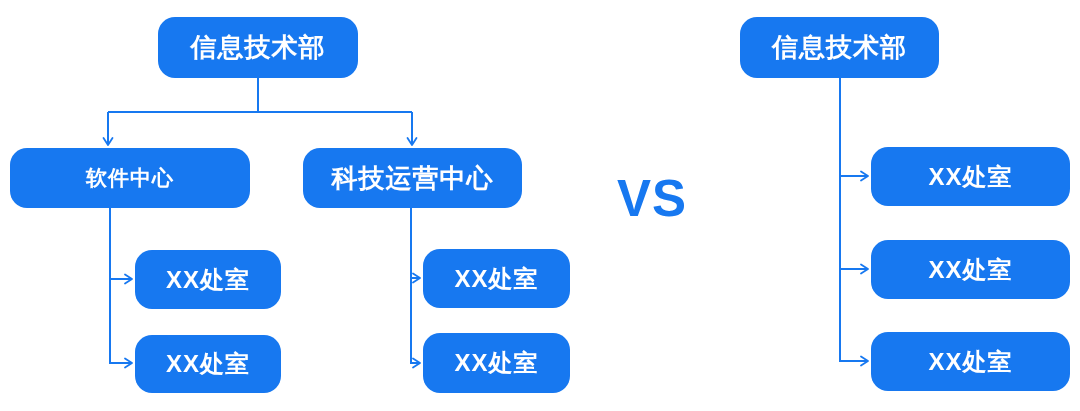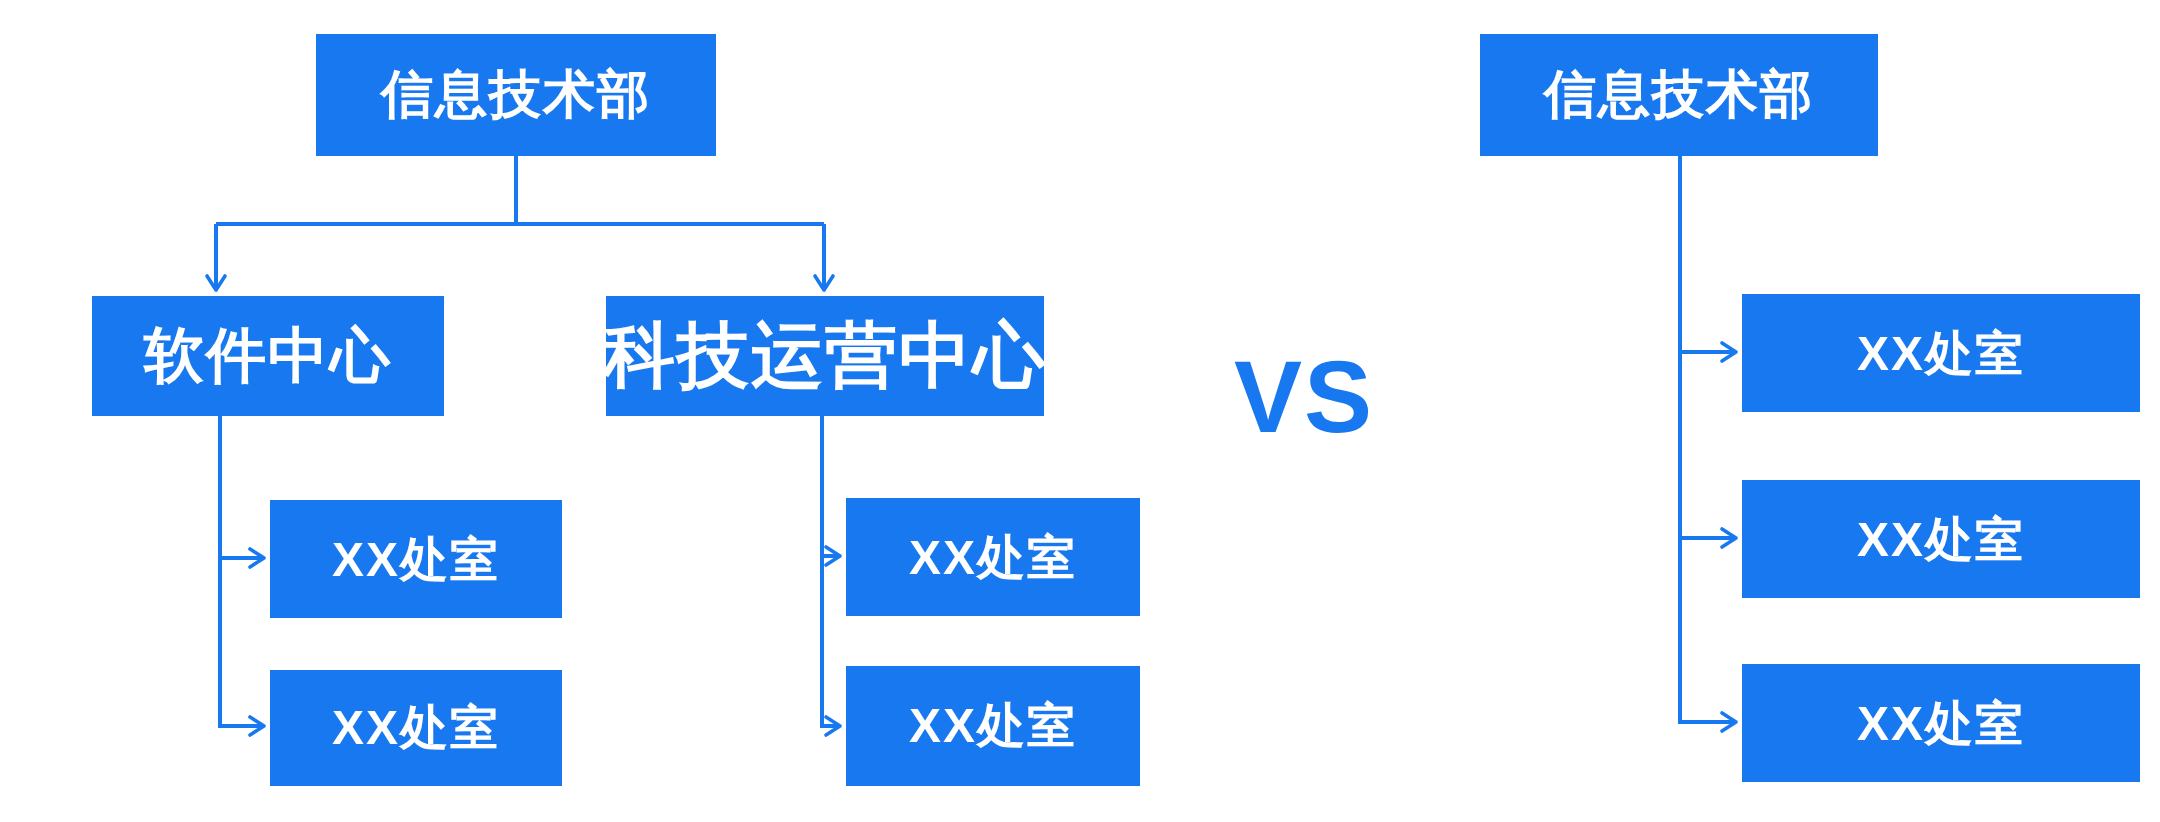--- a/index.html
+++ b/index.html
@@ -30,26 +30,27 @@
   .node {
     position: absolute;
     background: var(--accent);
     color: var(--node-text);
     display: flex;
     align-items: center;
     justify-content: center;
     font-weight: bold;
     letter-spacing: 1px;
     white-space: nowrap;
+    border-radius: 17px;
   }
 
   
   .l-root { left: 158px; top: 17px;  width: 200px; height: 61px; font-size: 26px; }
-  .l-b1   { left: 10px;  top: 148px; width: 176px; height: 60px; font-size: 30px; margin-left: 36px; }
-  .l-b2   { left: 303px; top: 148px; width: 219px; height: 60px; font-size: 36px; }
+  .l-b1   { left: 10px;  top: 148px; width: 240px; height: 60px; font-size: 21px; }
+  .l-b2   { left: 303px; top: 148px; width: 219px; height: 60px; font-size: 26px; }
   .l-c11  { left: 135px; top: 250px; width: 146px; height: 59px; font-size: 24px; }
   .l-c12  { left: 135px; top: 335px; width: 146px; height: 58px; font-size: 24px; }
   .l-c21  { left: 423px; top: 249px; width: 147px; height: 59px; font-size: 24px; }
   .l-c22  { left: 423px; top: 333px; width: 147px; height: 60px; font-size: 24px; }
 
   
   .vs {
     position: absolute;
     left: 607px; top: 163px;
     width: 90px; height: 70px;

